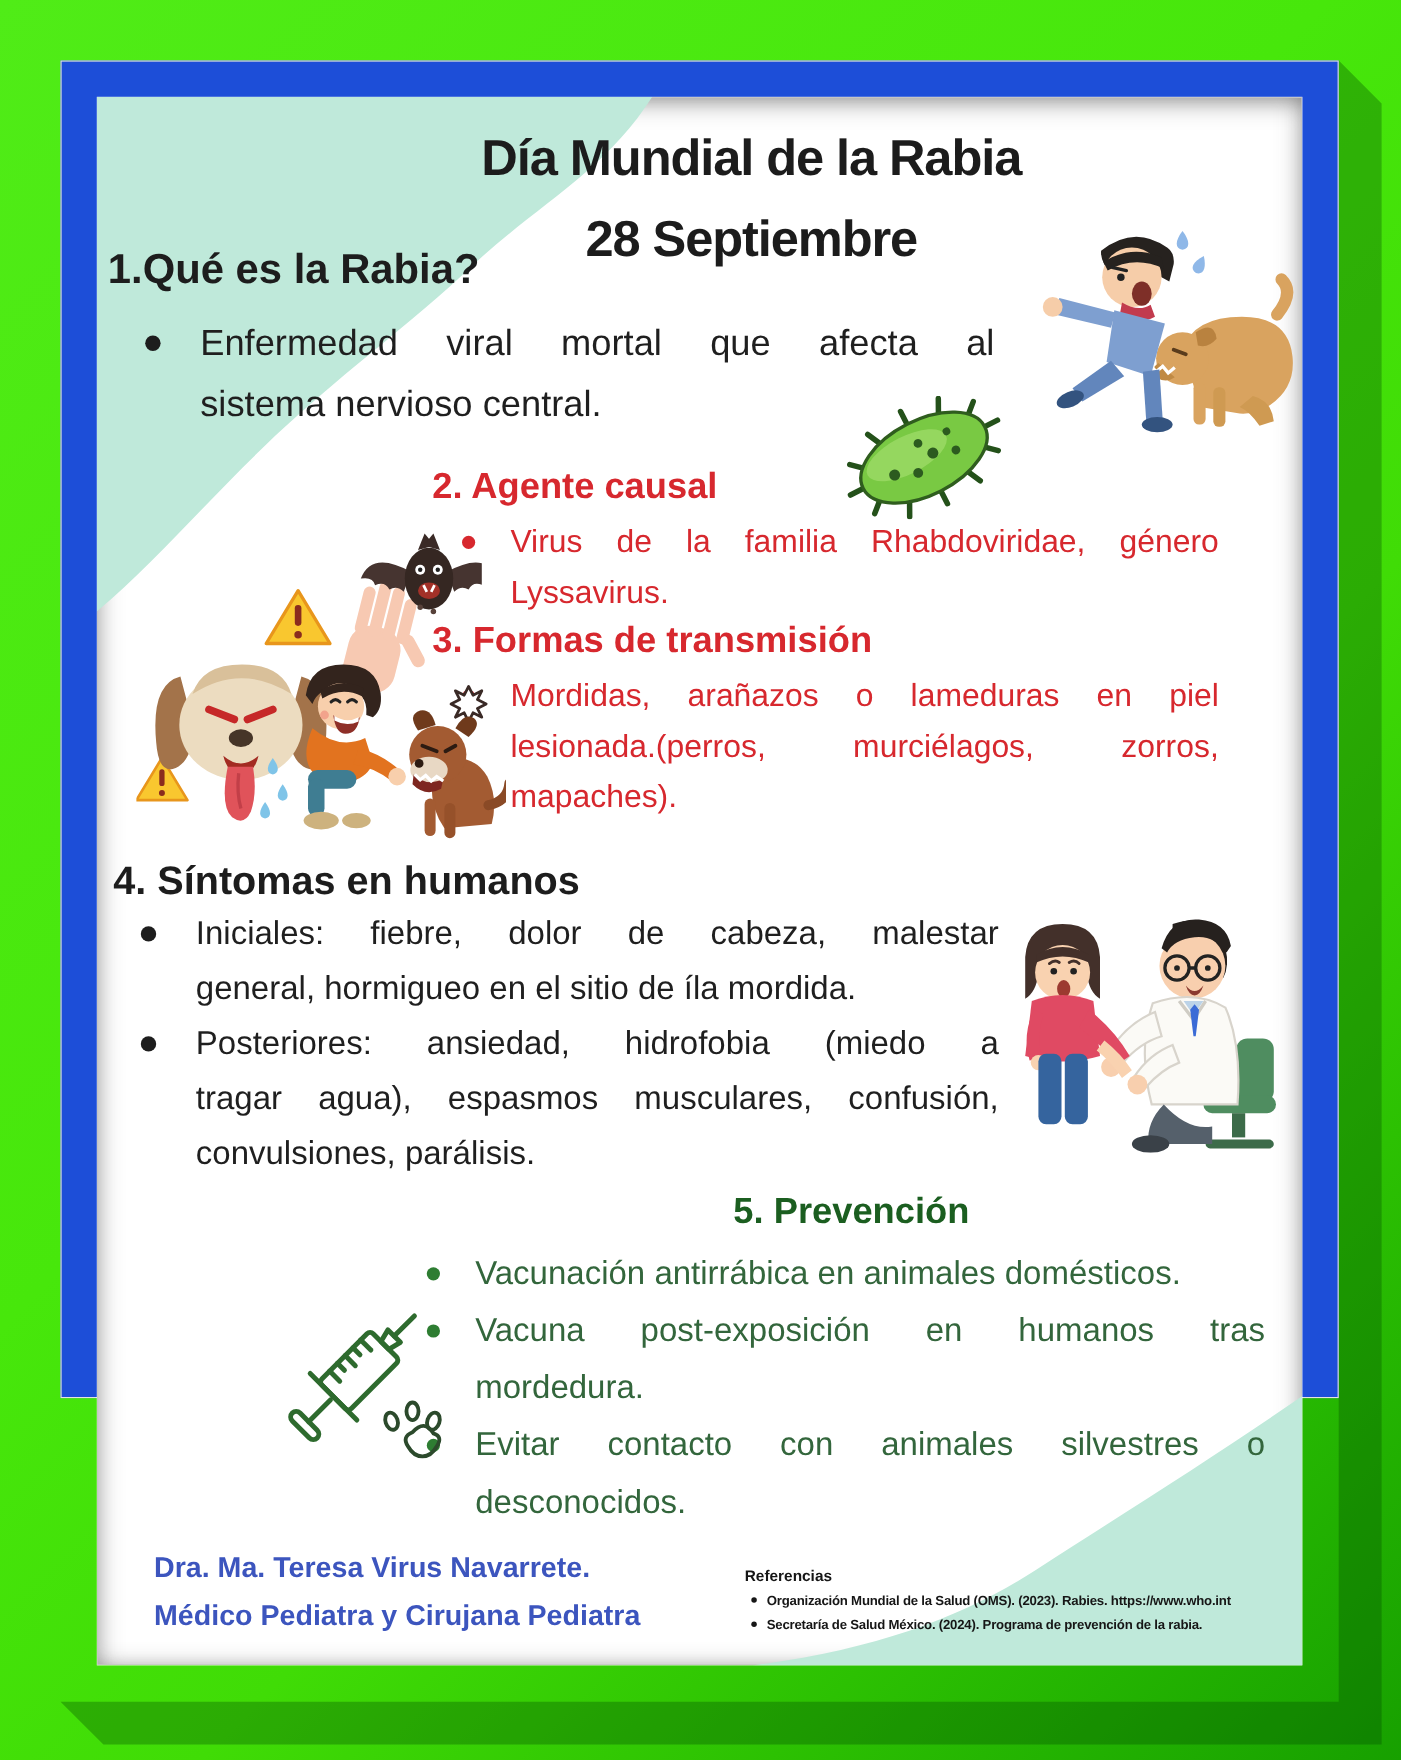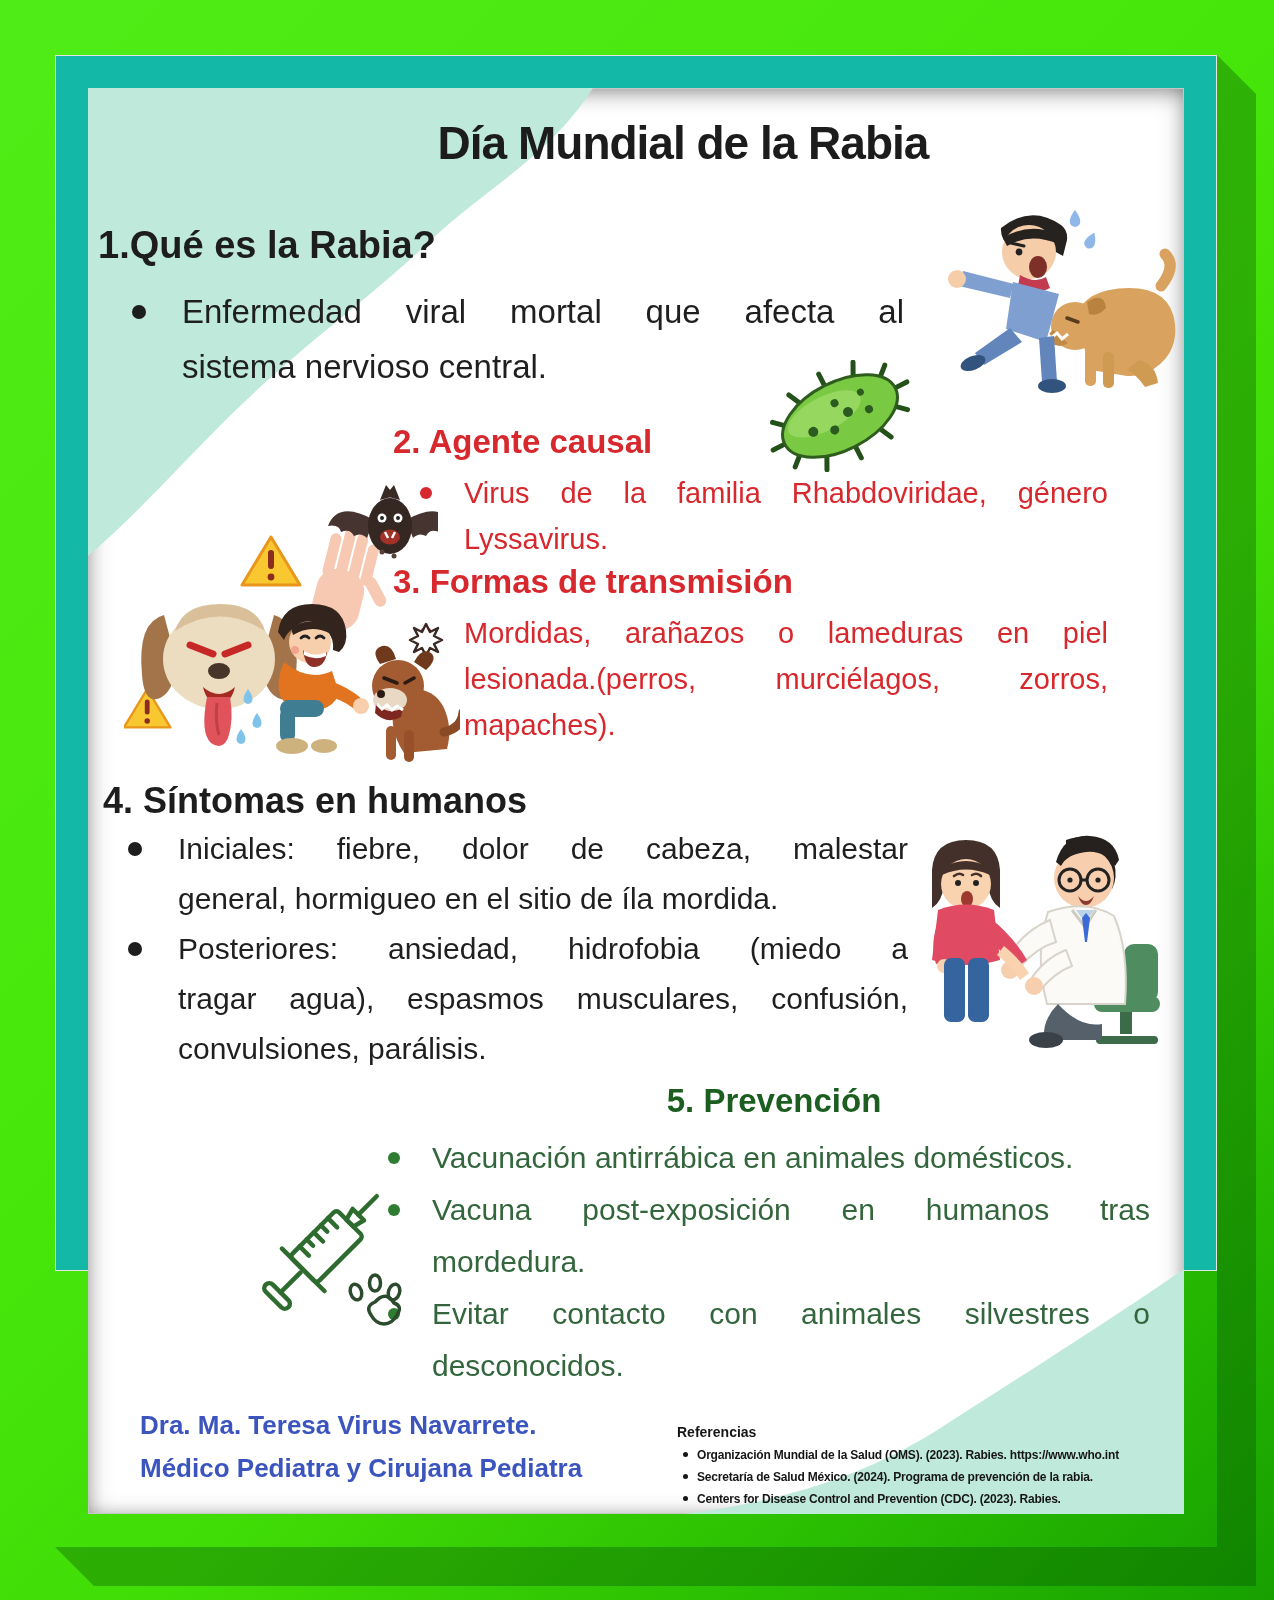--- a/index.html
+++ b/index.html
@@ -3,21 +3,21 @@
 <meta charset="utf-8">
 <style>
   html,body{margin:0;padding:0;}
   body{
     width:1274px;height:1600px;position:relative;overflow:hidden;
     font-family:"Liberation Sans","DejaVu Sans",sans-serif;
     background:linear-gradient(135deg,#50ec17 0%,#47e70b 42%,#40dc06 62%,#2cc102 80%,#17a000 100%);
   }
   
   .frame-shadow{position:absolute;left:0;top:0;width:1274px;height:1600px;pointer-events:none;}
-  .frame{position:absolute;left:55px;top:55px;width:1162px;height:1216px;background:#14b8a6;border:1px solid #e4e4e0;box-sizing:border-box;}
+  .frame{position:absolute;left:55px;top:55px;width:1162px;height:1216px;background:#1d4ed8;border:1px solid #e4e4e0;box-sizing:border-box;}
   .poster{position:absolute;left:32px;top:32px;width:1096px;height:1426px;background:#ffffff;overflow:hidden;
     box-shadow:inset 0 0 0 1px #c6c6c4,
       inset 0 16px 20px -10px rgba(70,70,70,.50),
       inset 16px 0 20px -12px rgba(70,70,70,.35),
       inset -16px 0 20px -12px rgba(70,70,70,.35),
       inset 0 -14px 18px -12px rgba(70,70,70,.30);}
   .mint{position:absolute;pointer-events:none;}
   
   .title{position:absolute;left:45px;width:1100px;text-align:center;font-size:46px;font-weight:800;color:#1c1c1c;letter-spacing:-1px;}
   .h-black{position:absolute;font-weight:800;color:#1d1d1d;white-space:nowrap;}
@@ -57,20 +57,21 @@
   <div class="poster">
 
     <svg class="mint" style="left:0;top:0;" width="520" height="480" viewBox="0 0 520 480">
       <path d="M0 0 H505 C462 68 398 100 342 153 C286 207 218 254 150 320 C100 368 52 424 0 468 Z" fill="#bfe9da"></path>
     </svg>
     <svg class="mint" style="right:0;bottom:0;" width="500" height="245" viewBox="0 0 500 245">
       <path d="M500 0 C425 52 345 102 258 158 C196 198 118 230 0 245 L500 245 Z" fill="#bfe9da"></path>
     </svg>
 
     <div class="title" style="top:28px;">Día Mundial de la Rabia</div>
+    <div class="title" style="top:102px;">28 Septiembre</div>
 
     <div class="h-black" style="left:10px;top:136px;font-size:38px;">1.Qué es la Rabia?</div>
     <div class="blist s1" style="left:44px;top:196px;width:772px;">
       <div class="brow">
         <span class="bdot"></span>
         <div class="btxt">
           <div class="ln j">Enfermedad viral mortal que afecta al</div>
           <div class="ln">sistema nervioso central.</div>
         </div>
       </div>
@@ -350,20 +351,16 @@
     <div class="refs" style="left:570px;top:1336px;width:470px;margin-left:19px;">
       <div class="rh">Referencias</div>
       <div class="refrow">
         <span class="rdot"></span>
         <span class="rln">Organización Mundial de la Salud (OMS). (2023). Rabies. https://www.who.int</span>
       </div>
       <div class="refrow">
         <span class="rdot"></span>
         <span class="rln">Secretaría de Salud México. (2024). Programa de prevención de la rabia.</span>
       </div>
-      <div class="refrow">
-        <span class="rdot"></span>
-        <span class="rln">Centers for Disease Control and Prevention (CDC). (2023). Rabies.</span>
-      </div>
     </div>
 
   </div>
 </div>
 
 </body></html>

